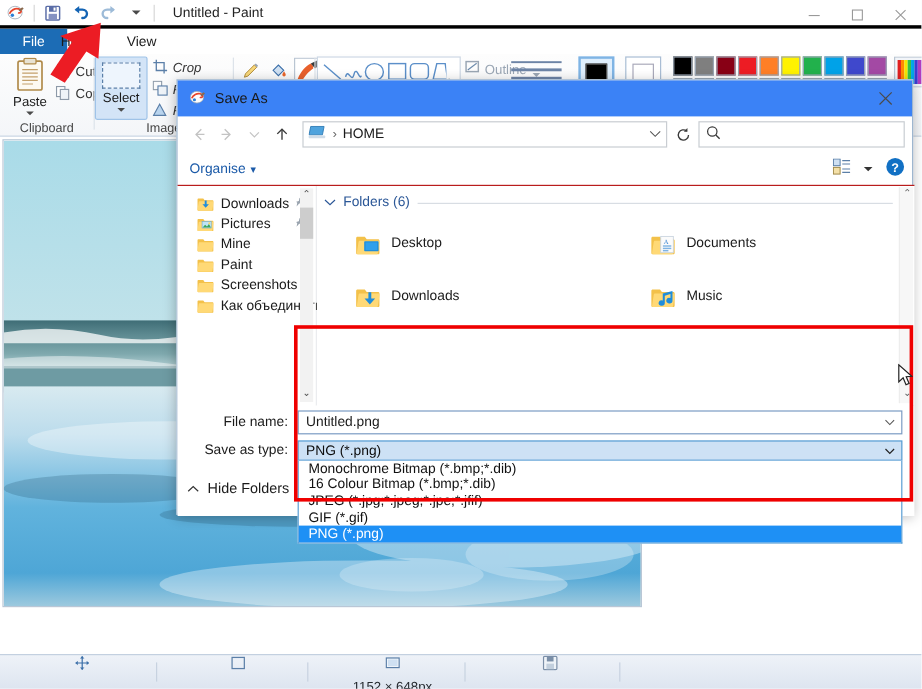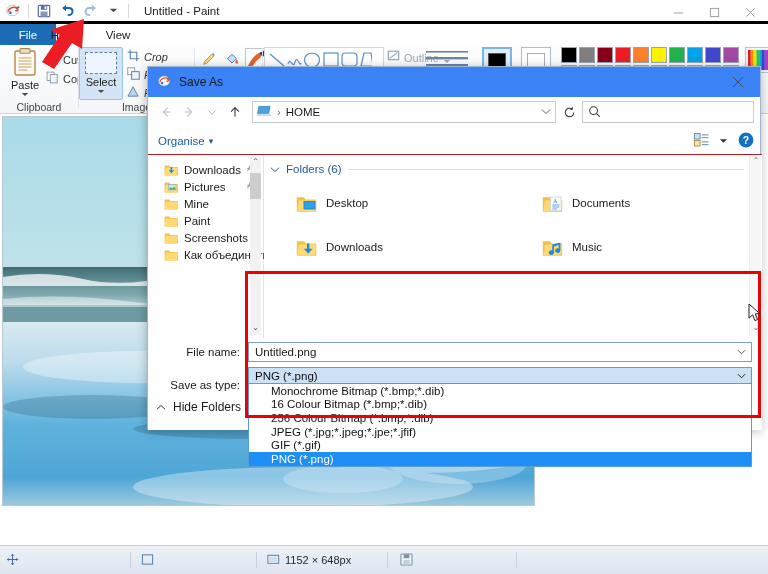--- a/index.html
+++ b/index.html
@@ -68,21 +68,21 @@
   .photo {
     position:absolute; left:2px; top:2px; width:533px; height:390px;
     border:1px solid #b9c7d6; overflow:hidden;
   }
   .photo svg { display:block; }
 
   
   .statusbar { position:absolute; bottom:0; left:0; width:768px; height:29px;
                background:linear-gradient(#eef2f8,#dde5f0); border-top:1px solid #c3d0e0;
                display:flex; align-items:center; font-size:11px; color:#24292e; }
-  .sb-cell { display:flex; align-items:center; gap:5px; height:100%; }
+  .sb-cell { display:flex; align-items:center; gap:5px; height:100%;flex-direction:column; }
   .sb-sep { width:1px; height:16px; background:#c7d2e0; }
   .zoom-wrap { position:absolute; right:8px; display:flex; align-items:center; gap:6px; }
   .zoom-track { width:78px; height:3px; background:#c3ccd8; border-radius:2px; position:relative; }
   .zoom-thumb { position:absolute; left:40px; top:-6px; width:9px; height:15px; background:#1b8ce3; border-radius:1px 1px 3px 3px; }
   .circ { width:13px; height:13px; border:1px solid #9aa6b4; border-radius:50%;
           display:flex; align-items:center; justify-content:center; font-size:10px; color:#555; background:#f7f9fc; }
 
   
   #saveas {
     position:absolute; left:147px; top:66px; width:614px; height:363px;
@@ -135,21 +135,21 @@
   .fname-caret { position:absolute; right:5px; color:#555; font-size:9px; }
   .hide-folders { position:absolute; left:8px; top:62px; display:flex; align-items:flex-start; gap:7px; font-size:12px; color:#1a1a1a; }
 
   
   .combo { position:absolute; left:100px; top:29px; width:504px; height:17px;
            background:#cde1f5; border:1px solid #5a9fd4; display:flex; align-items:center; padding:0 6px;
            font-size:11.5px; color:#0d0d0d; }
   .combo-caret { position:absolute; right:5px; color:#2a2a2a; font-size:9px; }
   .dropdown { position:absolute; left:100px; top:46px; width:504px;
               background:#fff; border:1px solid #5a9fd4; border-top:none; z-index:6; }
-  .dd-item { height:13.6px; display:flex; align-items:center; padding-left:22px; font-size:11.5px; color:#111; white-space:nowrap; }
+  .dd-item { height:13.6px; display:flex; align-items:center; padding-left:8px; font-size:11.5px; color:#111; white-space:nowrap; }
   .dd-item.sel { background:#1e90f5; color:#fff; }
 
   
   .red-box { position:absolute; left:245px; top:271px; width:516px; height:147px;
              border:3px solid #ef0000; z-index:7; pointer-events:none; }
 
   
   .red-arrow { position:absolute; left:28px; top:18px; z-index:20; }
 
   
@@ -804,34 +804,33 @@
     <span class="lbl" style="left:0;top:8px;width:92px;">File name:</span>
     <div class="fname-input">
       <span>Untitled.png</span>
       <span class="fname-caret">
         <svg width="9" height="6" viewBox="0 0 10 6">
             <path d="M1 1l4 4 4-4" fill="none" stroke="#555" stroke-width="1"></path>
           </svg>
       </span>
     </div>
 
-    <span class="lbl" style="left:0;top:41px;width:92px;">Save as type:</span>
+    <span class="lbl" style="left:0;top:31px;width:92px;">Save as type:</span>
     <div class="combo">
       <span>PNG (*.png)</span>
       <span class="combo-caret">
         <svg width="9" height="6" viewBox="0 0 10 6">
             <path d="M1 1l4 4 4-4" fill="none" stroke="#222" stroke-width="1.1"></path>
           </svg>
       </span>
     </div>
 
     <div class="dropdown" id="type-dropdown">
         <div class="dd-item">Monochrome Bitmap (*.bmp;*.dib)</div>
         <div class="dd-item">16 Colour Bitmap (*.bmp;*.dib)</div>
-        <div class="dd-item">256 Colour Bitmap (*.bmp;*.dib)</div>
         <div class="dd-item">JPEG (*.jpg;*.jpeg;*.jpe;*.jfif)</div>
         <div class="dd-item">GIF (*.gif)</div>
         <div class="dd-item sel">PNG (*.png)</div>
       </div>
 
     <div class="hide-folders">
       <span>
         <svg width="10" height="7" viewBox="0 0 12 8">
             <path d="M1 6.2l5-4.6 5 4.6" fill="none" stroke="#333" stroke-width="1.2"></path>
           </svg>

